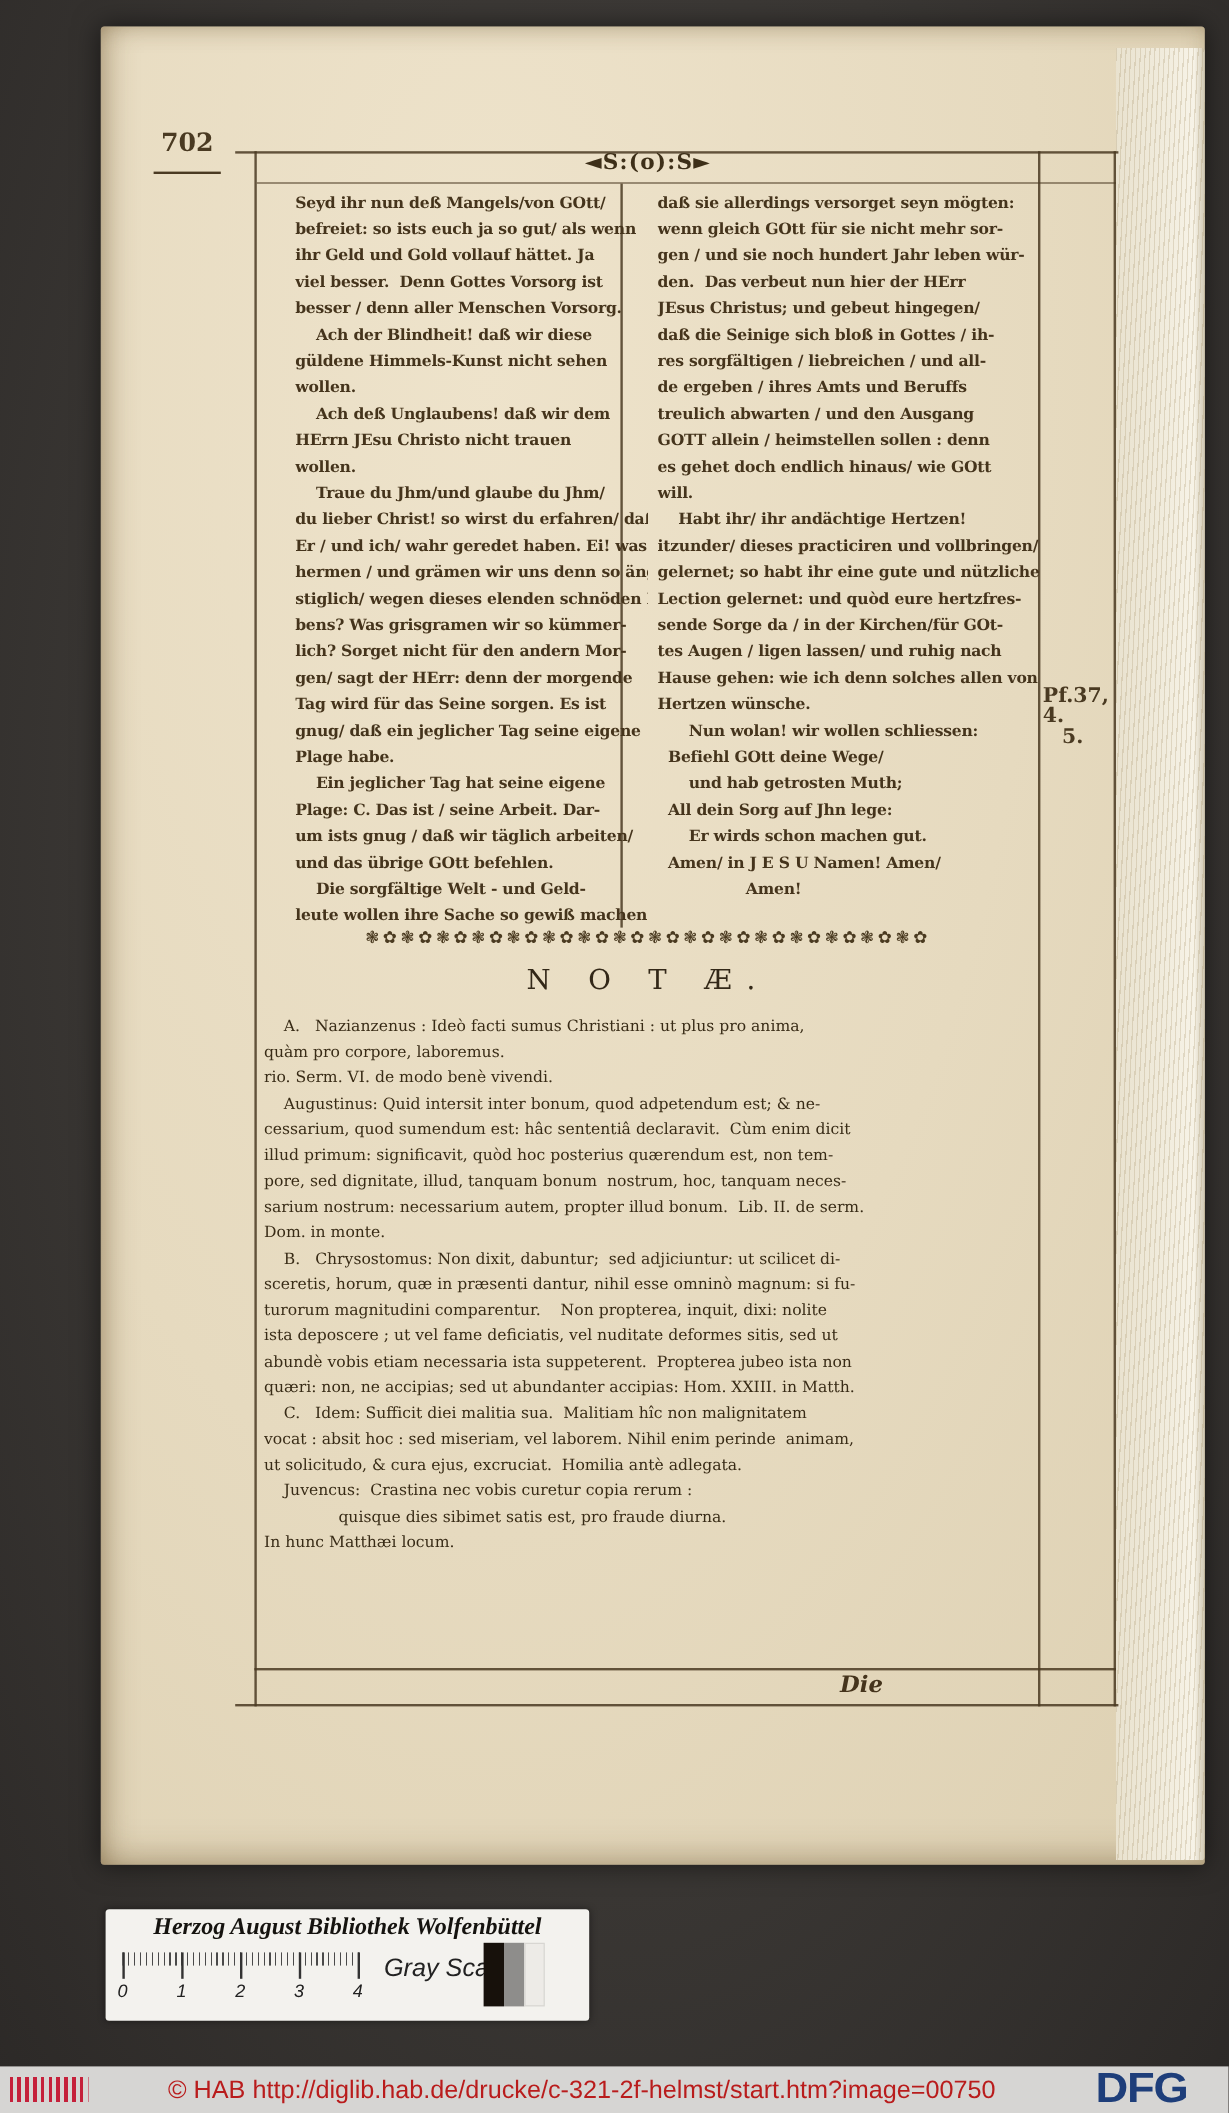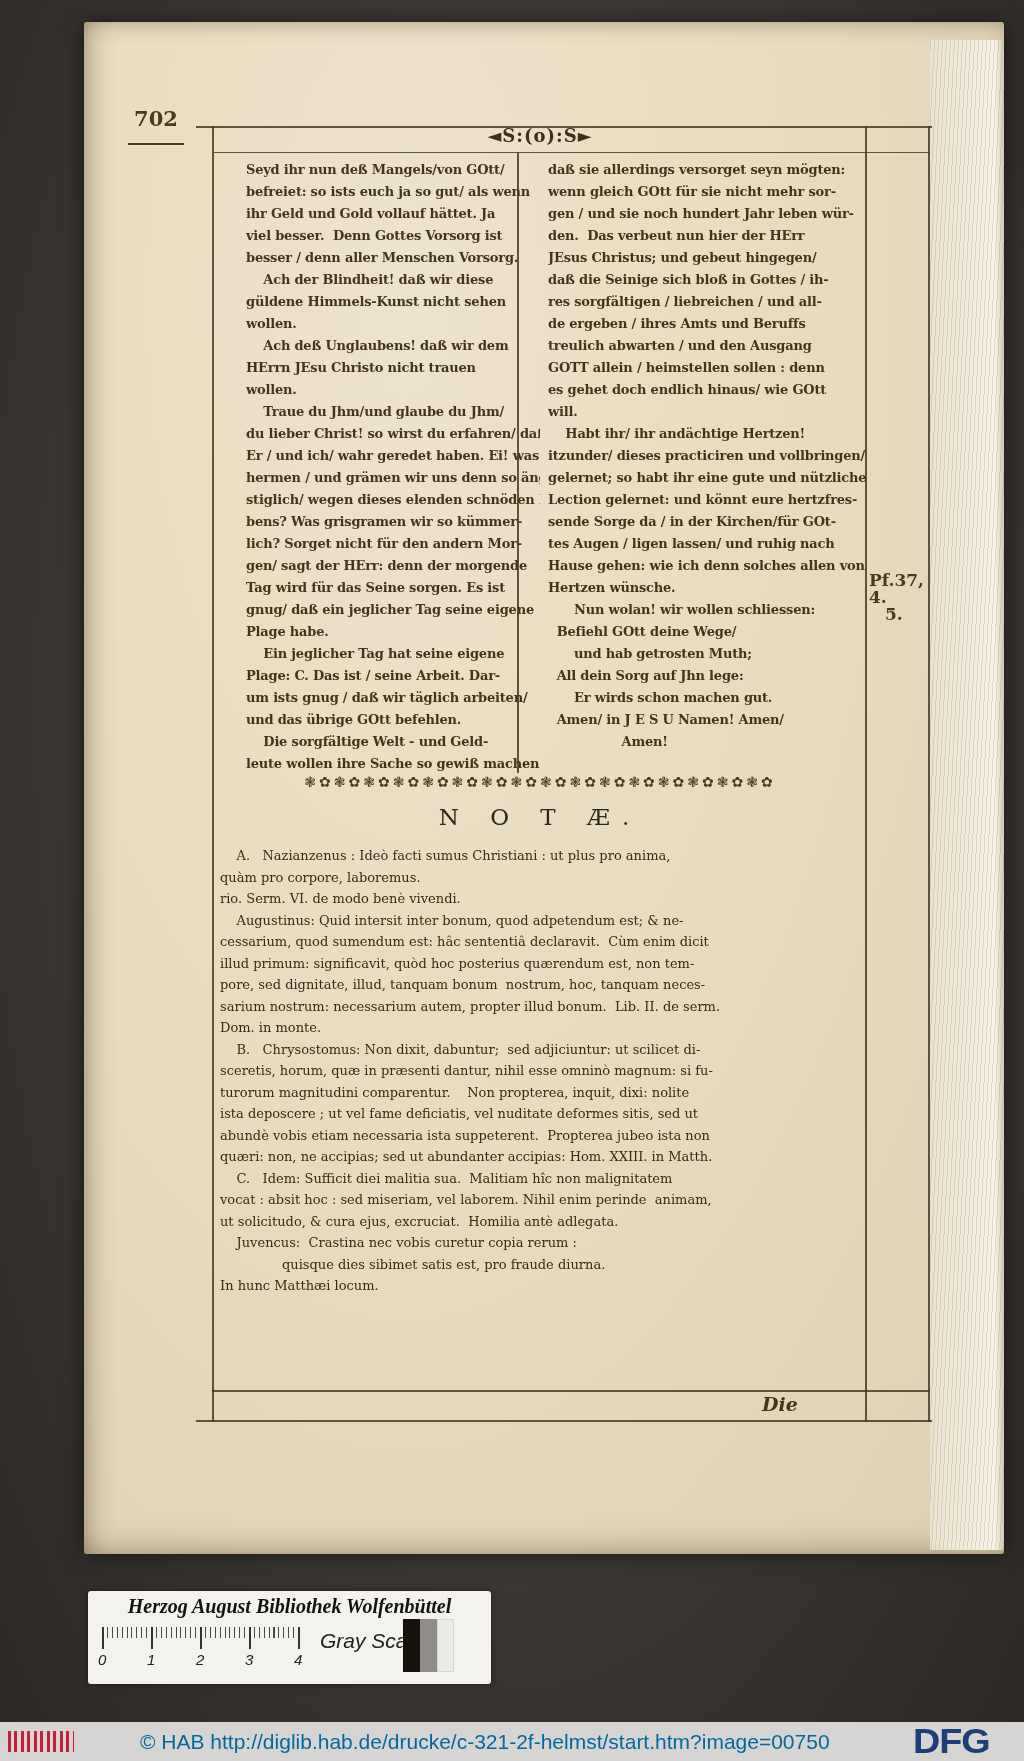--- a/index.html
+++ b/index.html
@@ -36,21 +36,21 @@
   .right-col{left:524px;top:159px;width:339px;height:620px;}
   .margin-note{position:absolute;left:869px;top:572px;width:58px;font-size:17px;font-weight:bold;
     color:#4a3a22;line-height:17px;}
   .margin-note .mn2{padding-left:16px;}
   .fleuron-row{position:absolute;left:212px;top:774px;width:656px;text-align:center;
     font-family:"DejaVu Sans",sans-serif;font-size:14px;letter-spacing:3px;color:#4a3a20;}
   .notae-heading{position:absolute;left:212px;top:804px;width:656px;text-align:center;
     font-size:23px;letter-spacing:12px;color:#332818;}
   .notae{position:absolute;left:220px;top:845px;width:648px;height:480px;overflow:hidden;}
   .notae .tline{white-space:pre;height:21.5px;line-height:21.5px;font-size:13px;color:#382b16;overflow:hidden;}
-  .catchword{position:absolute;left:700px;top:1393px;width:160px;text-align:center;
+  .catchword{position:absolute;left:700px;top:1393px;width:160px;text-align:left;
     font-size:19px;font-weight:bold;font-style:italic;color:#45341c;}
   
   .label-card{position:absolute;left:88px;top:1591px;width:403px;height:93px;background:#f3f2ee;
     border-radius:3px;box-shadow:0 0 6px rgba(0,0,0,.4);font-style:italic;}
   .label-title{position:absolute;left:0;top:4px;width:100%;text-align:center;
     font-family:"Liberation Serif",serif;font-weight:bold;font-size:20px;color:#15130f;}
   .ruler{position:absolute;left:14px;top:36px;width:200px;height:24px;
     background-image:repeating-linear-gradient(to right,#4a4a4a 0 1px, rgba(0,0,0,0) 1px 4.9px);
     background-size:100% 11px;background-repeat:no-repeat;background-position:top left;}
   .ruler .major{position:absolute;top:0;width:2px;height:22px;background:#333;}
@@ -61,21 +61,21 @@
   .patch{display:inline-block;width:17px;height:53px;vertical-align:top;}
   .p-black{background:#17110b;}
   .p-gray{background:#8e8d8b;}
   .p-white{background:#edebe7;border:1px solid #d8d6d2;width:15px;height:51px;}
   
   .footer{position:absolute;left:0;top:1722px;width:1024px;height:39px;background:#d6d5d3;}
   .hab-logo{position:absolute;left:8px;top:6px;width:66px;height:27px;
     background:repeating-linear-gradient(90deg,#c5203a 0 3px, rgba(0,0,0,0) 3px 6.5px);
     -webkit-mask-image:linear-gradient(180deg,transparent 0 12%,#000 12% 88%,transparent 88%);}
   .footer-text{position:absolute;left:140px;top:0;height:39px;line-height:39px;
-    font-family:"Liberation Sans",sans-serif;font-size:21px;color:#0369a1;}
+    font-family:"Liberation Sans",sans-serif;font-size:21px;color:#b91c1c;}
   .dfg{position:absolute;left:913px;top:-1px;height:39px;line-height:39px;
     font-family:"Liberation Sans",sans-serif;font-weight:900;font-size:35px;color:#1e3e7a;
     letter-spacing:-1px;transform:scaleX(1.08);transform-origin:left center;}
 </style>
 </head>
 <body>
 
 <div class="canvas">
 
   <div class="paper"></div>
@@ -132,21 +132,21 @@
       <div class="tline">daß die Seinige sich bloß in Gottes / ih-</div>
       <div class="tline">res sorgfältigen / liebreichen / und all-</div>
       <div class="tline">de ergeben / ihres Amts und Beruffs</div>
       <div class="tline">treulich abwarten / und den Ausgang</div>
       <div class="tline">GOTT allein / heimstellen sollen : denn</div>
       <div class="tline">es gehet doch endlich hinaus/ wie GOtt</div>
       <div class="tline">will.</div>
       <div class="tline">    Habt ihr/ ihr andächtige Hertzen!</div>
       <div class="tline">itzunder/ dieses practiciren und vollbringen/</div>
       <div class="tline">gelernet; so habt ihr eine gute und nützliche</div>
-      <div class="tline">Lection gelernet: und könnt eure hertzfres-</div>
+      <div class="tline">Lection gelernet: und quòd eure hertzfres-</div>
       <div class="tline">sende Sorge da / in der Kirchen/für GOt-</div>
       <div class="tline">tes Augen / ligen lassen/ und ruhig nach</div>
       <div class="tline">Hause gehen: wie ich denn solches allen von</div>
       <div class="tline">Hertzen wünsche.</div>
       <div class="tline">      Nun wolan! wir wollen schliessen:</div>
       <div class="tline">  Befiehl GOtt deine Wege/</div>
       <div class="tline">      und hab getrosten Muth;</div>
       <div class="tline">  All dein Sorg auf Jhn lege:</div>
       <div class="tline">      Er wirds schon machen gut.</div>
       <div class="tline">  Amen/ in J E S U Namen! Amen/</div>

